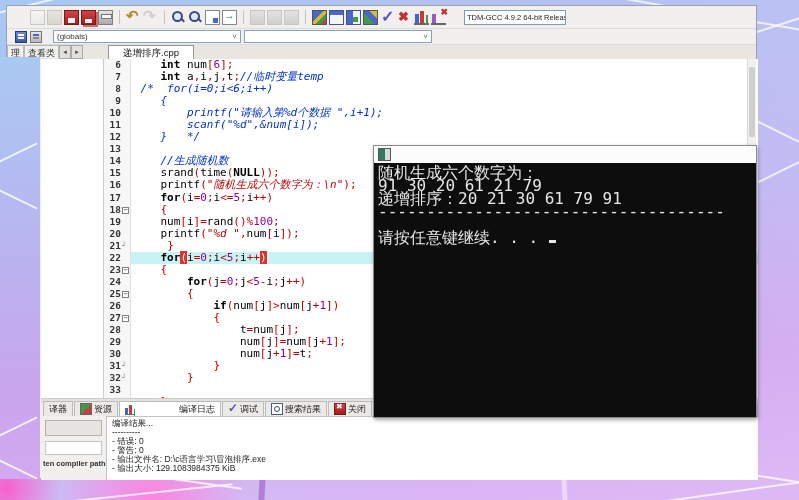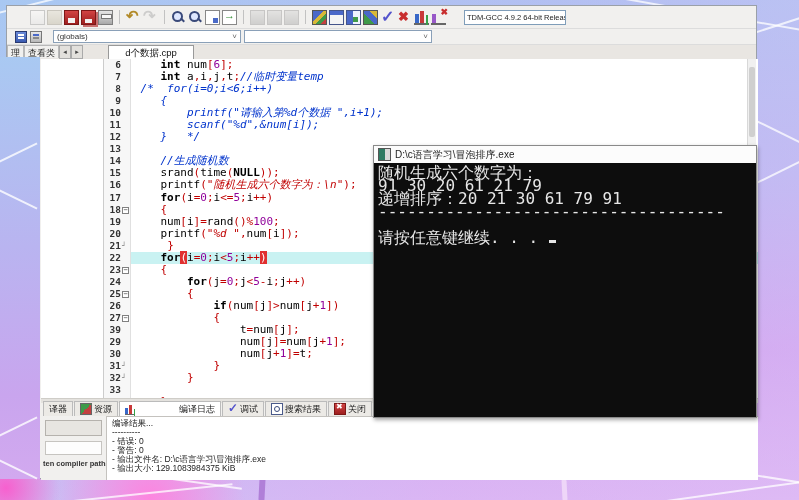--- a/index.html
+++ b/index.html
@@ -180,21 +180,21 @@
       <span class="arr">˅</span>
     </div>
     <div class="combo" id="combo-members">
       <span></span>
       <span class="arr">˅</span>
     </div>
   </div>
 
   <div id="row3">
     <span class="ltab">理</span><span class="ltab">查看类</span><span class="larr">◂</span><span class="larr">▸</span>
-    <div id="editor-tab">d个数据.cpp</div>
+    <div id="editor-tab">递增排序.cpp</div>
   </div>
 
   <div id="sidebar"></div>
 
   <div id="editor">
     <div>
         <div class="crow"><span class="gut"><span class="lnum">6</span><span class="fcol"></span></span><span class="code"><span class="tk-pln">    </span><span class="tk-kw">int</span><span class="tk-pln"> num</span><span class="tk-sym">[</span><span class="tk-num">6</span><span class="tk-sym">];</span></span></div>
         <div class="crow"><span class="gut"><span class="lnum">7</span><span class="fcol"></span></span><span class="code"><span class="tk-pln">    </span><span class="tk-kw">int</span><span class="tk-pln"> a</span><span class="tk-sym">,</span><span class="tk-pln">i</span><span class="tk-sym">,</span><span class="tk-pln">j</span><span class="tk-sym">,</span><span class="tk-pln">t</span><span class="tk-sym">;</span><span class="tk-com">//临时变量temp</span></span></div>
         <div class="crow"><span class="gut"><span class="lnum">8</span><span class="fcol"></span></span><span class="code"><span class="tk-com"> /*  for(i=0;i&lt;6;i++)</span></span></div>
         <div class="crow"><span class="gut"><span class="lnum">9</span><span class="fcol"></span></span><span class="code"><span class="tk-com">    {</span></span></div>
@@ -209,21 +209,21 @@
         <div class="crow"><span class="gut"><span class="lnum">18</span><span class="fcol"><span class="fbox">−</span></span></span><span class="code"><span class="tk-pln">    </span><span class="tk-sym">{</span></span></div>
         <div class="crow"><span class="gut"><span class="lnum">19</span><span class="fcol"></span></span><span class="code"><span class="tk-pln">    num</span><span class="tk-sym">[</span><span class="tk-pln">i</span><span class="tk-sym">]=</span><span class="tk-pln">rand</span><span class="tk-sym">()%</span><span class="tk-num">100</span><span class="tk-sym">;</span></span></div>
         <div class="crow"><span class="gut"><span class="lnum">20</span><span class="fcol"></span></span><span class="code"><span class="tk-pln">    printf</span><span class="tk-sym">(</span><span class="tk-str">"%d "</span><span class="tk-sym">,</span><span class="tk-pln">num</span><span class="tk-sym">[</span><span class="tk-pln">i</span><span class="tk-sym">]);</span></span></div>
         <div class="crow"><span class="gut"><span class="lnum">21</span><span class="fcol">┘</span></span><span class="code"><span class="tk-pln">     </span><span class="tk-sym">}</span></span></div>
         <div class="crow hl"><span class="gut"><span class="lnum">22</span><span class="fcol"></span></span><span class="code"><span class="tk-pln">    </span><span class="tk-kw">for</span><span class="tk-symhl">(</span><span class="tk-pln">i</span><span class="tk-sym">=</span><span class="tk-num">0</span><span class="tk-sym">;</span><span class="tk-pln">i</span><span class="tk-sym">&lt;</span><span class="tk-num">5</span><span class="tk-sym">;</span><span class="tk-pln">i</span><span class="tk-sym">++</span><span class="tk-symhl">)</span></span></div>
         <div class="crow"><span class="gut"><span class="lnum">23</span><span class="fcol"><span class="fbox">−</span></span></span><span class="code"><span class="tk-pln">    </span><span class="tk-sym">{</span></span></div>
         <div class="crow"><span class="gut"><span class="lnum">24</span><span class="fcol"></span></span><span class="code"><span class="tk-pln">        </span><span class="tk-kw">for</span><span class="tk-sym">(</span><span class="tk-pln">j</span><span class="tk-sym">=</span><span class="tk-num">0</span><span class="tk-sym">;</span><span class="tk-pln">j</span><span class="tk-sym">&lt;</span><span class="tk-num">5</span><span class="tk-sym">-</span><span class="tk-pln">i</span><span class="tk-sym">;</span><span class="tk-pln">j</span><span class="tk-sym">++)</span></span></div>
         <div class="crow"><span class="gut"><span class="lnum">25</span><span class="fcol"><span class="fbox">−</span></span></span><span class="code"><span class="tk-pln">        </span><span class="tk-sym">{</span></span></div>
         <div class="crow"><span class="gut"><span class="lnum">26</span><span class="fcol"></span></span><span class="code"><span class="tk-pln">            </span><span class="tk-kw">if</span><span class="tk-sym">(</span><span class="tk-pln">num</span><span class="tk-sym">[</span><span class="tk-pln">j</span><span class="tk-sym">]&gt;</span><span class="tk-pln">num</span><span class="tk-sym">[</span><span class="tk-pln">j</span><span class="tk-sym">+</span><span class="tk-num">1</span><span class="tk-sym">])</span></span></div>
         <div class="crow"><span class="gut"><span class="lnum">27</span><span class="fcol"><span class="fbox">−</span></span></span><span class="code"><span class="tk-pln">            </span><span class="tk-sym">{</span></span></div>
-        <div class="crow"><span class="gut"><span class="lnum">39</span><span class="fcol"></span></span><span class="code"><span class="tk-pln">                t</span><span class="tk-sym">=</span><span class="tk-pln">num</span><span class="tk-sym">[</span><span class="tk-pln">j</span><span class="tk-sym">];</span></span></div>
+        <div class="crow"><span class="gut"><span class="lnum">28</span><span class="fcol"></span></span><span class="code"><span class="tk-pln">                t</span><span class="tk-sym">=</span><span class="tk-pln">num</span><span class="tk-sym">[</span><span class="tk-pln">j</span><span class="tk-sym">];</span></span></div>
         <div class="crow"><span class="gut"><span class="lnum">29</span><span class="fcol"></span></span><span class="code"><span class="tk-pln">                num</span><span class="tk-sym">[</span><span class="tk-pln">j</span><span class="tk-sym">]=</span><span class="tk-pln">num</span><span class="tk-sym">[</span><span class="tk-pln">j</span><span class="tk-sym">+</span><span class="tk-num">1</span><span class="tk-sym">];</span></span></div>
         <div class="crow"><span class="gut"><span class="lnum">30</span><span class="fcol"></span></span><span class="code"><span class="tk-pln">                num</span><span class="tk-sym">[</span><span class="tk-pln">j</span><span class="tk-sym">+</span><span class="tk-num">1</span><span class="tk-sym">]=</span><span class="tk-pln">t</span><span class="tk-sym">;</span></span></div>
         <div class="crow"><span class="gut"><span class="lnum">31</span><span class="fcol">┘</span></span><span class="code"><span class="tk-pln">            </span><span class="tk-sym">}</span></span></div>
         <div class="crow"><span class="gut"><span class="lnum">32</span><span class="fcol">┘</span></span><span class="code"><span class="tk-pln">        </span><span class="tk-sym">}</span></span></div>
         <div class="crow"><span class="gut"><span class="lnum">33</span><span class="fcol"></span></span><span class="code"></span></div>
         <div class="crow"><span class="gut"><span class="lnum">34</span><span class="fcol"></span></span><span class="code"><span class="tk-pln">    </span><span class="tk-sym">}</span></span></div>
       </div>
   </div>
   <div id="vscroll">
       <div class="thumb"></div>
@@ -276,21 +276,20 @@
 <div id="gapstrip">
   <div class="wline" style="left:-18px;top:98px;width:58px;transform:rotate(-26deg);"></div>
   <div class="wline" style="left:-18px;top:138px;width:58px;transform:rotate(26deg);"></div>
   <div class="wline" style="left:-18px;top:372px;width:58px;transform:rotate(-26deg);"></div>
   <div class="wline" style="left:-18px;top:408px;width:58px;transform:rotate(26deg);"></div>
 </div>
 
 <div id="console">
   <div id="ctitle">
     <span id="cicon"></span>
-    <span class="ttl">D:\c语言学习\冒泡排序.exe</span>
   </div>
   <div id="cbody">
       <div class="cline">随机生成六个数字为：</div>
       <div class="cline">91 30 20 61 21 79</div>
       <div class="cline">递增排序：20 21 30 61 79 91</div>
       <div class="cline">------------------------------------</div>
       <div class="cline">&nbsp;</div>
       <div class="cline">请按任意键继续. . . <span class="ccursor"></span></div>
     </div>
 </div>

